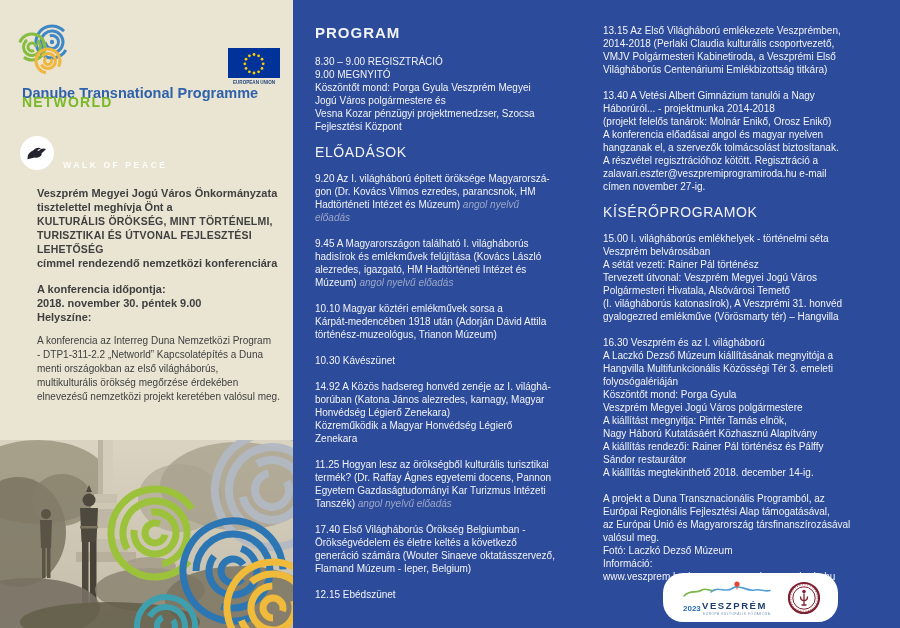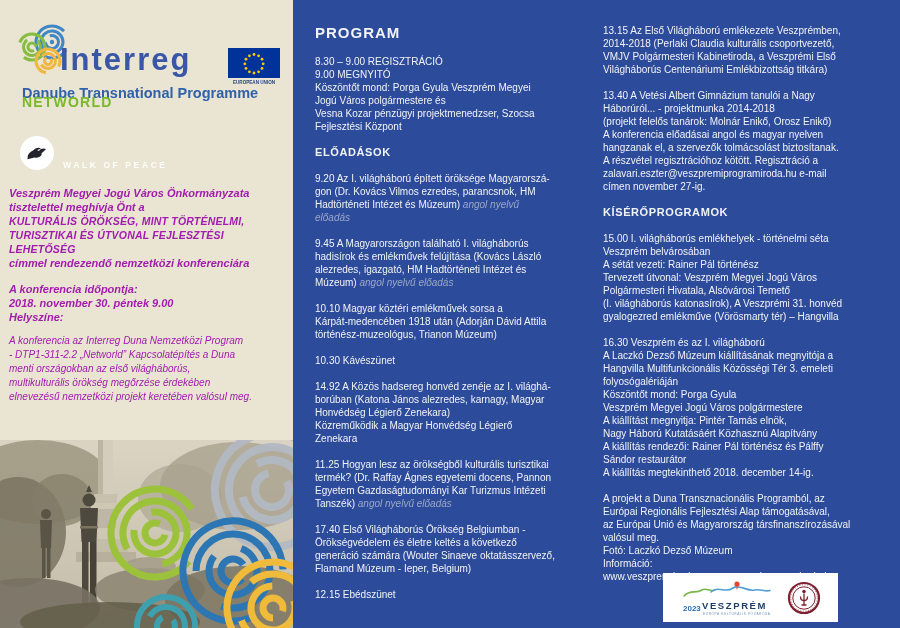--- a/index.html
+++ b/index.html
@@ -15,39 +15,39 @@
   .wordmark{position:absolute;left:60px;top:42px;font-size:31px;font-weight:bold;
     color:#3a57a7;letter-spacing:2px;}
   .eu-flag{position:absolute;left:227px;top:47px;}
   .programme-name{position:absolute;left:22px;top:85px;font-size:14.5px;font-weight:bold;color:#2f62ab;}
   .project-name{position:absolute;left:22px;top:94px;font-size:14px;font-weight:bold;
     color:#79b928;letter-spacing:1.2px;}
   .wop{position:absolute;left:20px;top:136px;display:flex;align-items:flex-end;gap:9px;}
   .wop-circle{width:34px;height:34px;border-radius:50%;background:#ffffff;
     display:flex;align-items:center;justify-content:center;}
   .wop-label{color:#fdfdfa;font-size:8.5px;letter-spacing:2.6px;font-weight:bold;}
-  .invitation{position:absolute;left:9px;top:186px;width:266px;color:#a21caf;font-style:italic;}
+  .invitation{position:absolute;left:37px;top:186px;width:266px;color:#404040;}
   .invitation p{margin:0;white-space:pre-line;}
   .inv-main{font-size:11px;line-height:14px;font-weight:bold;}
   .inv-caps{font-size:10.5px;line-height:14px;font-weight:bold;letter-spacing:0.2px;}
   .inv-when{margin-top:12px !important;}
   .project-note{margin-top:10px !important;font-size:10px;line-height:14px;font-weight:normal;}
   .photo-wrap{position:absolute;left:0;top:440px;width:293px;height:188px;overflow:hidden;}
   
   .blue-panel{position:absolute;left:293px;top:0;width:607px;height:628px;background:#2c4b9b;color:#f2f3f5;}
   .col-mid{position:absolute;left:22px;top:26px;width:280px;}
   .col-right{position:absolute;left:310px;top:24px;width:290px;}
   .col-mid, .col-right{font-size:10px;line-height:13px;}
   .program-heading{font-size:15px;font-weight:bold;letter-spacing:1px;margin:0 0 16px;}
-  .subhead{font-size:11px;font-weight:bold;letter-spacing:0.6px;margin:0 0 13px;}
+  .subhead{font-size:14px;font-weight:normal;letter-spacing:0.6px;margin:0 0 13px;}
   .subhead.gap-top{margin-top:6px;}
   .entry{margin:0 0 13px;white-space:pre-line;}
   .note{font-style:italic;color:#9ba7c6;}
   .logos-box{position:absolute;left:370px;top:573px;width:175px;height:49px;background:#ffffff;
-    display:flex;align-items:center;justify-content:center;gap:10px;}
+    display:flex;align-items:center;justify-content:center;gap:10px;border-radius:20px;}
 </style>
 </head>
 <body>
 
 <div class="left-panel">
 
   <svg class="brand-circles" width="104" height="82" viewBox="0 0 104 82">
     <g stroke="#3f88c8" fill="none" stroke-width="3">
       <circle cx="44" cy="20" r="16" stroke-dasharray="80 21" transform="rotate(30 44 20)"></circle>
       <circle cx="44" cy="20" r="11" stroke-dasharray="55 15" transform="rotate(140 44 20)"></circle>
@@ -59,21 +59,20 @@
       <circle cx="24" cy="25" r="8.5" stroke-dasharray="42 12" transform="rotate(310 24 25)"></circle>
       <circle cx="24" cy="25" r="4" stroke-dasharray="20 6" transform="rotate(60 24 25)"></circle>
     </g>
     <g stroke="#f0b63d" fill="none" stroke-width="3">
       <circle cx="40" cy="39" r="12" stroke-dasharray="60 16" transform="rotate(100 40 39)"></circle>
       <circle cx="40" cy="39" r="7.5" stroke-dasharray="38 10" transform="rotate(220 40 39)"></circle>
       <circle cx="40" cy="39" r="3.5" stroke-dasharray="17 5" transform="rotate(320 40 39)"></circle>
     </g>
   </svg>
 
-  <div class="wordmark">Interreg</div>
 
   <svg class="eu-flag" width="56" height="38" viewBox="0 0 56 38">
     <rect x="1" y="1" width="52" height="30" fill="#003399"></rect>
     <g fill="#ffcc00">
       <circle cx="27" cy="7.5" r="1.4"></circle>
         <circle cx="31.6" cy="8.8" r="1.4"></circle>
         <circle cx="35" cy="12.2" r="1.4"></circle>
       <circle cx="36.2" cy="16.8" r="1.4"></circle>
         <circle cx="35" cy="21.4" r="1.4"></circle>
         <circle cx="31.6" cy="24.8" r="1.4"></circle>

